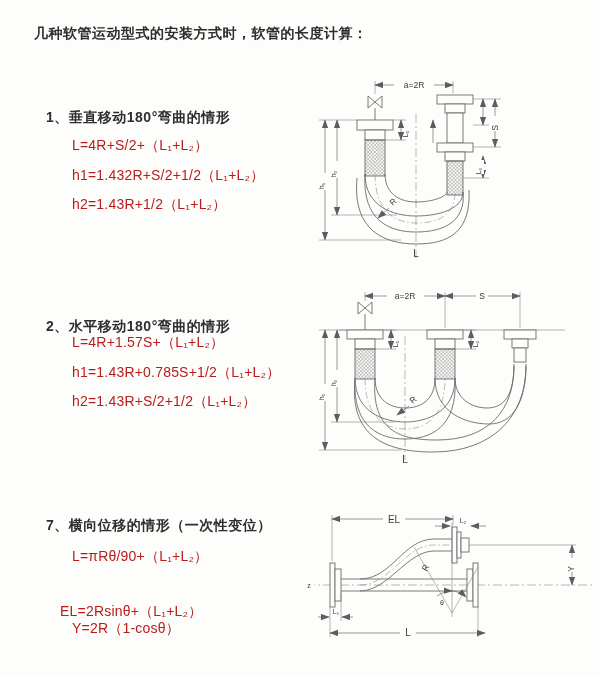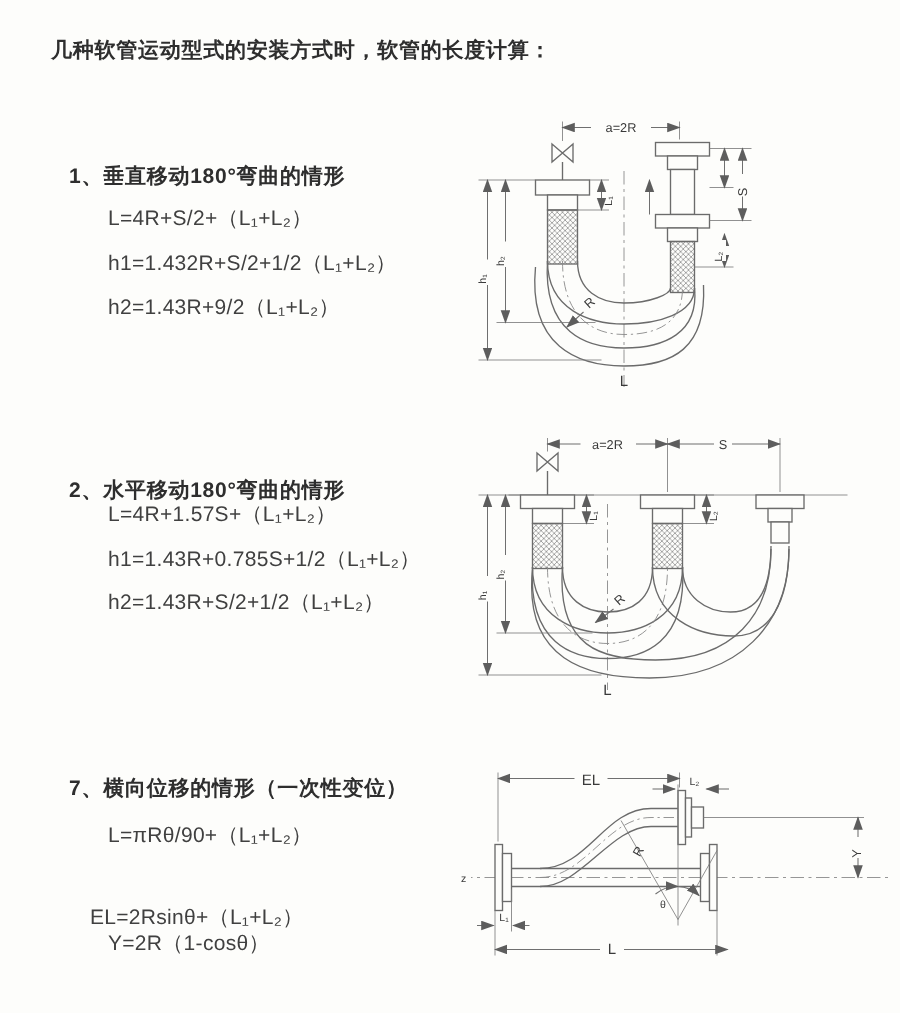--- a/index.html
+++ b/index.html
@@ -6,21 +6,21 @@
   body{
     width:600px;height:675px;position:relative;
     background:#fdfdfb;
     font-family:"Liberation Sans", sans-serif;
     color:#2e2e2e;
     overflow:hidden;
   }
   .abs{position:absolute;}
   .title{left:34px;top:25px;font-size:14px;font-weight:700;letter-spacing:.5px;text-align:right;}
   .heading{font-size:14px;font-weight:600;letter-spacing:.5px;}
-  .formula{font-size:14px;font-weight:400;letter-spacing:.2px;color:#404040;}
+  .formula{font-size:14px;font-weight:400;letter-spacing:.2px;color:#b91c1c;}
   svg{position:absolute;overflow:visible;}
   svg text{font-family:"Liberation Sans", sans-serif;fill:#3a3a3a;}
   .ln{stroke:#6b6b6b;stroke-width:.9;fill:none;}
   .thin{stroke:#7a7a7a;stroke-width:.55;fill:none;}
   .dim{stroke:#6f6f6f;stroke-width:.7;fill:none;}
   .cl{stroke:#8a8a8a;stroke-width:.6;fill:none;stroke-dasharray:9 3 2 3;}
   .hcl{stroke:#8a8a8a;stroke-width:.6;fill:none;stroke-dasharray:7 2.5 1.5 2.5;}
   .part{stroke:#6b6b6b;stroke-width:.9;fill:#fdfdfb;}
   .braidfill{stroke:#6b6b6b;stroke-width:.9;}
   .lbl{font-size:8.5px;}
@@ -31,21 +31,21 @@
 </head>
 <body>
 
 <div class="page">
 
   <div class="abs title">几种软管运动型式的安装方式时，软管的长度计算：</div>
 
   <div class="abs heading" style="left:46px;top:109px;">1、垂直移动180°弯曲的情形</div>
   <div class="abs formula" style="left:72px;top:137px;">L=4R+S/2+（L₁+L₂）</div>
   <div class="abs formula" style="left:72px;top:167px;">h1=1.432R+S/2+1/2（L₁+L₂）</div>
-  <div class="abs formula" style="left:72px;top:196px;">h2=1.43R+9/2（L₁+L₂）</div>
+  <div class="abs formula" style="left:72px;top:196px;">h2=1.43R+1/2（L₁+L₂）</div>
 
   <div class="abs heading" style="left:46px;top:318px;">2、水平移动180°弯曲的情形</div>
   <div class="abs formula" style="left:72px;top:334px;">L=4R+1.57S+（L₁+L₂）</div>
   <div class="abs formula" style="left:72px;top:364px;">h1=1.43R+0.785S+1/2（L₁+L₂）</div>
   <div class="abs formula" style="left:72px;top:393px;">h2=1.43R+S/2+1/2（L₁+L₂）</div>
 
   <div class="abs heading" style="left:46px;top:517px;">7、横向位移的情形（一次性变位）</div>
   <div class="abs formula" style="left:72px;top:548px;">L=πRθ/90+（L₁+L₂）</div>
   <div class="abs formula" style="left:72px;top:576px;margin-top:44px;">Y=2R（1-cosθ）</div>
   <div class="abs formula" style="left:60px;top:603px;">EL=2Rsinθ+（L₁+L₂）</div>

